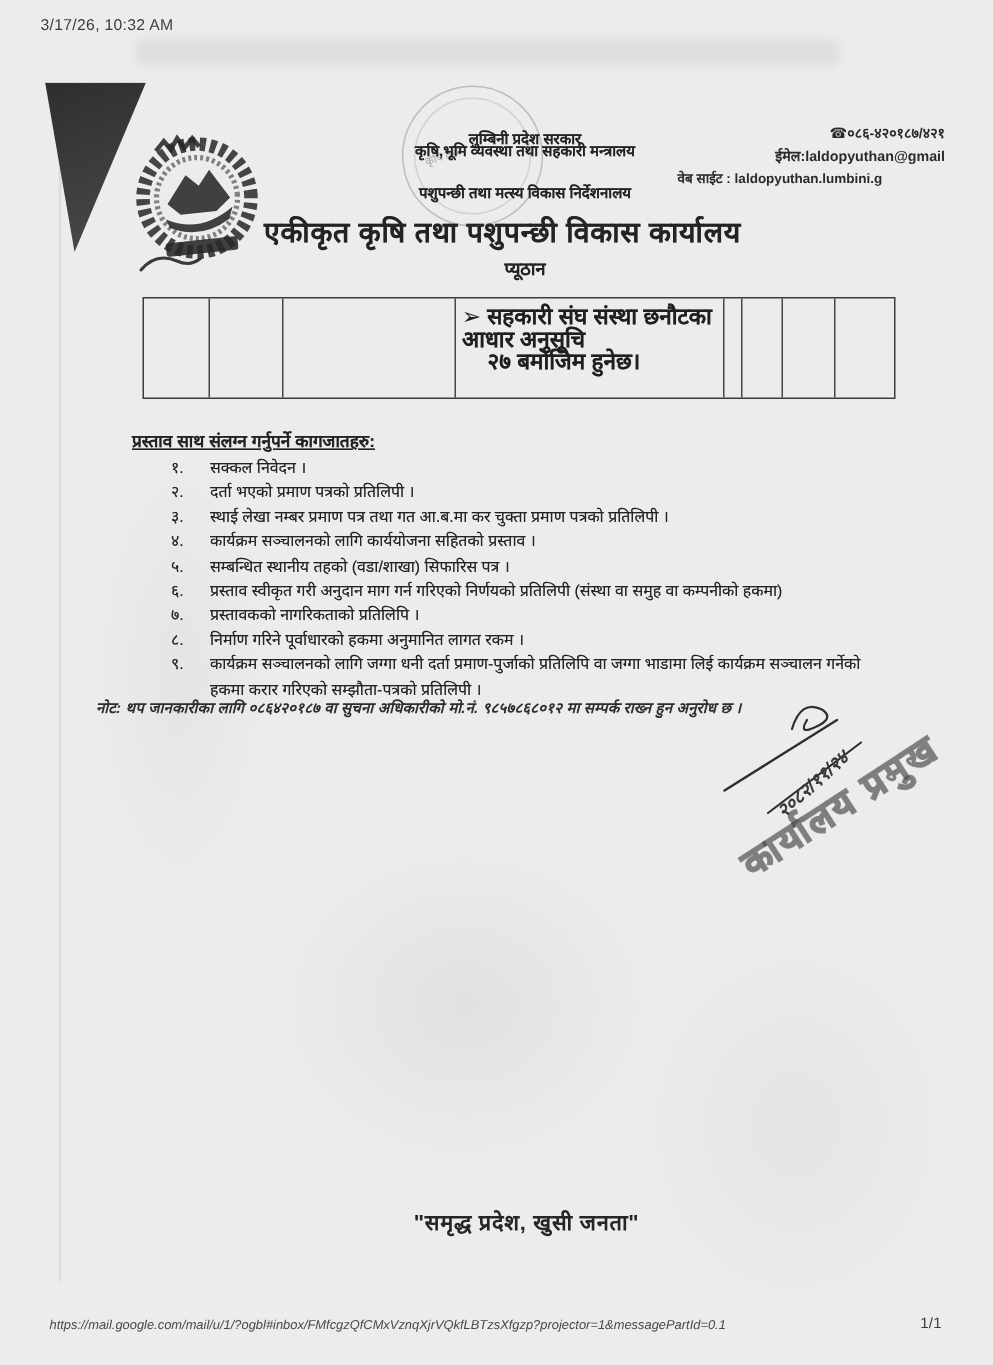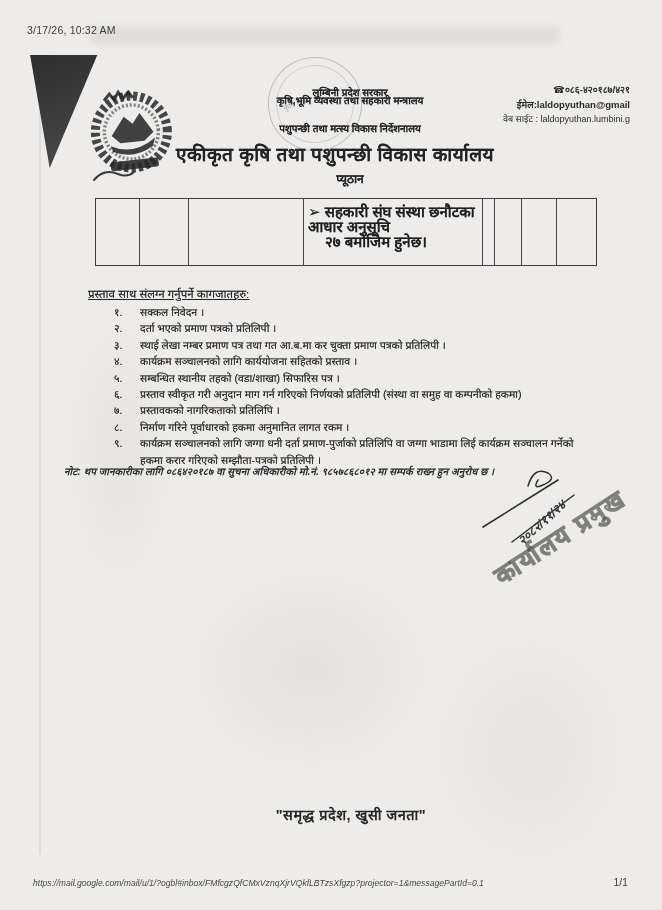--- a/index.html
+++ b/index.html
@@ -20,21 +20,21 @@
   
   .faintstamp{width:92px;height:92px;border:1.4px solid rgba(70,70,70,.28);border-radius:50%;transform:rotate(-8deg);}
   .faintstamp .inner{position:absolute;inset:7px;border:1px solid rgba(70,70,70,.16);border-radius:50%;}
   .faintstamp .txt{position:absolute;left:14px;top:38px;font-size:7.5px;color:rgba(60,60,60,.42);transform:rotate(-10deg);white-space:nowrap;}
   
   .doc-table{border:1.4px solid #3d3d3d;background:transparent;}
   .vline{position:absolute;top:0;bottom:0;width:1.2px;background:#464646;}
   .cell-note{position:absolute;left:212px;top:5px;width:182px;font-size:15px;font-weight:bold;line-height:15px;color:#1f1f1f;}
   .cell-note .l2{padding-left:17px;}
   
-  .chk-head{font-size:11.5px;font-weight:normal;text-decoration:underline;}
+  .chk-head{font-size:11.5px;font-weight:bold;text-decoration:underline;}
   .chk{font-size:10.6px;line-height:16.4px;}
   .chk-row{display:flex;}
   .chk-num{width:26px;flex:0 0 26px;text-align:left;padding-left:2px;}
   .chk-txt{flex:1;}
   
   .note-line{font-size:10px;font-weight:bold;font-style:italic;color:#2e2e2e;letter-spacing:.1px;}
   
   .hand-date{font-size:12.5px;font-weight:bold;color:#3a3a3a;transform:rotate(-42deg);transform-origin:0 0;white-space:nowrap;font-style:italic;}
   .office-stamp{font-size:25px;font-weight:bold;white-space:nowrap;transform:rotate(-33deg);transform-origin:0 50%;
                 color:rgba(95,95,95,.18);-webkit-text-stroke:1.1px rgba(75,75,75,.62);letter-spacing:2px;}
@@ -45,21 +45,21 @@
 <body>
 
 <div class="page">
 
   <div class="blotch" style="left:90px;top:26px;width:470px;height:18px;border-radius:8px;background:rgba(90,90,90,.09);filter:blur(3px);"></div>
   <div class="blotch" style="left:180px;top:560px;width:260px;height:220px;background:radial-gradient(closest-side,rgba(80,80,80,.07),transparent);"></div>
   <div class="blotch" style="left:420px;top:620px;width:220px;height:260px;background:radial-gradient(closest-side,rgba(80,80,80,.05),transparent);"></div>
   <div class="blotch" style="left:60px;top:300px;width:120px;height:300px;background:radial-gradient(closest-side,rgba(80,80,80,.05),transparent);"></div>
   <div class="abs" style="left:39px;top:58px;width:2px;height:796px;background:rgba(0,0,0,.06);"></div>
 
-  <div class="abs chrome" style="left:27px;top:24px;">3/17/26, 10:32 AM</div>
+  <div class="abs chrome" style="left:27px;top:11px;">3/17/26, 10:32 AM</div>
 
   <div class="abs" style="left:28px;top:55px;width:70px;height:113px;background:linear-gradient(160deg,#2e2e2e,#4b4b4b);clip-path:polygon(3% 0,99% 0,31% 100%);"></div>
 
   <div class="abs" style="left:82px;top:80px;transform:rotate(-6deg);">
     <svg width="100" height="112" viewBox="0 0 100 112">
       <g fill="none" stroke="#282828" opacity=".85">
         <circle cx="50" cy="52" r="36" stroke-width="9" stroke-dasharray="4 3"></circle>
         <circle cx="50" cy="52" r="27" stroke-width="3.5" stroke-dasharray="2 2" opacity=".65"></circle>
       </g>
       <g fill="#282828" opacity=".88">
@@ -82,21 +82,21 @@
   <div class="abs ink lh-line lh-big" style="left:100px;top:141px;width:470px;">एकीकृत कृषि तथा पशुपन्छी विकास कार्यालय</div>
 
   <div class="abs faintstamp" style="left:268px;top:57px;">
     <div class="inner"></div>
     <div class="txt">कृषि तथा</div>
   </div>
 
   <div class="abs contact" style="right:32px;top:82px;width:220px;">
     <div><span>☎</span><span>०८६-४२०१८७/४२१</span></div>
     <div>ईमेल:laldopyuthan@gmail</div>
-    <div style="font-weight:normal;font-size:9px;">वेब साईट : laldopyuthan.lumbini.g</div>
+    <div style="font-weight:bold;font-size:9px;text-align:center;">वेब साईट : laldopyuthan.lumbini.g</div>
   </div>
 
   <div class="abs doc-table" style="left:95px;top:198px;width:500px;height:66px;">
     <div class="vline" style="left:43px;"></div>
     <div class="vline" style="left:92px;"></div>
     <div class="vline" style="left:207px;"></div>
     <div class="vline" style="left:386px;"></div>
     <div class="vline" style="left:398px;"></div>
     <div class="vline" style="left:425px;"></div>
     <div class="vline" style="left:460px;"></div>

